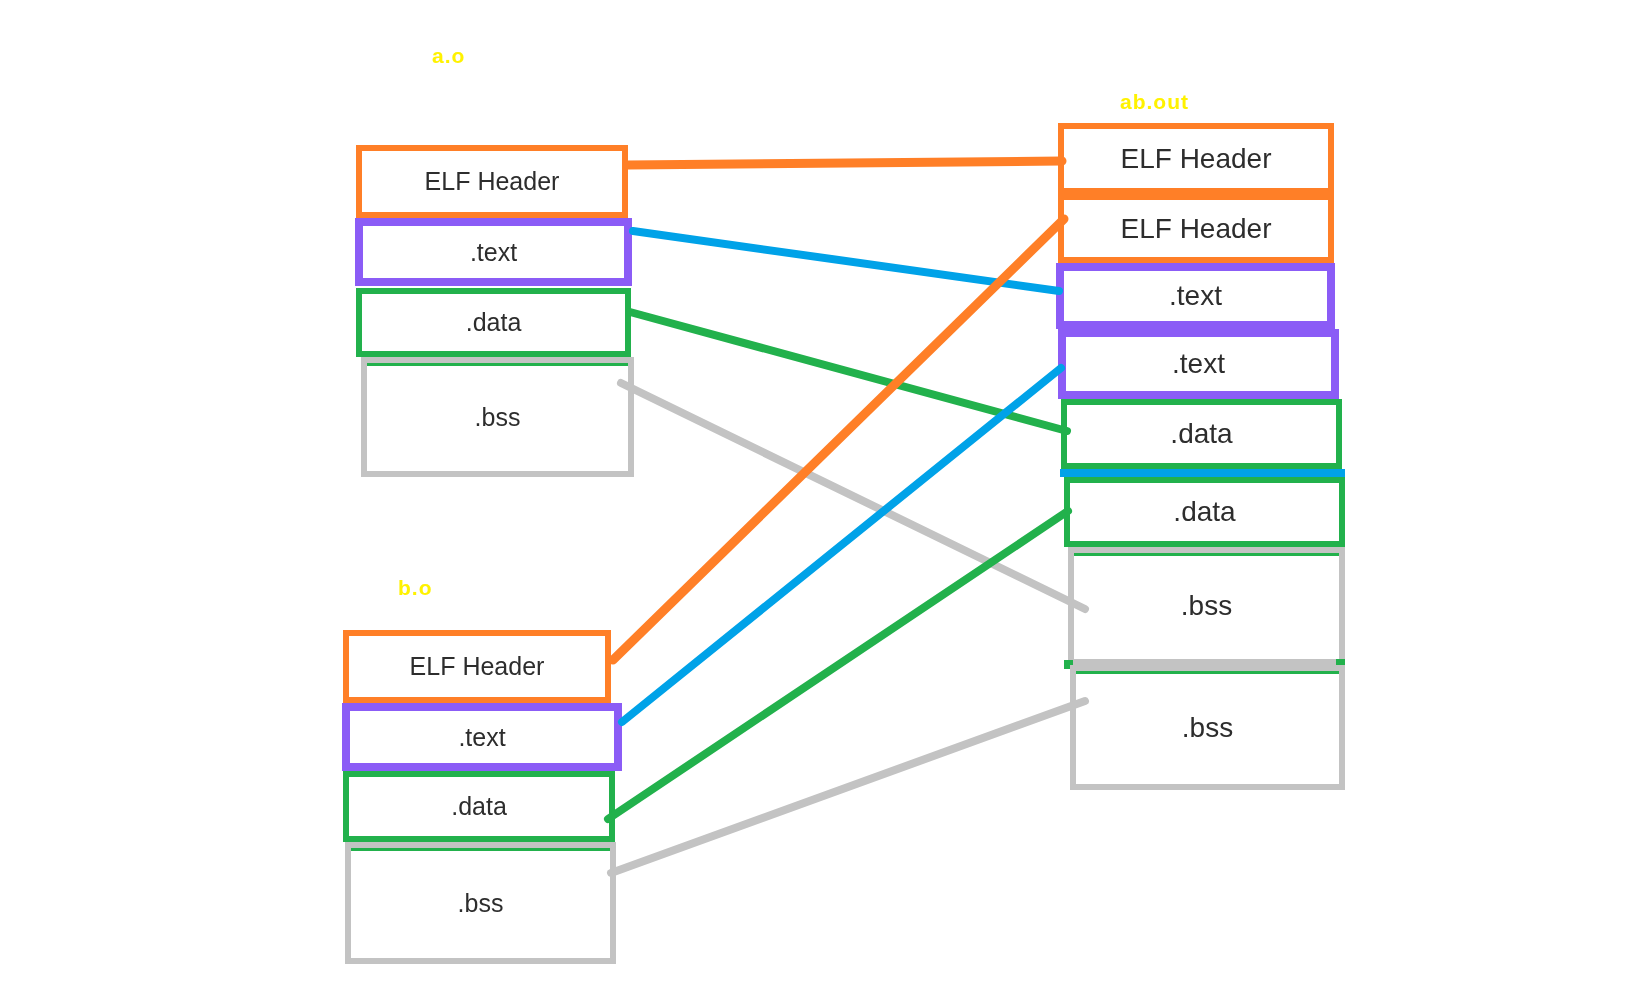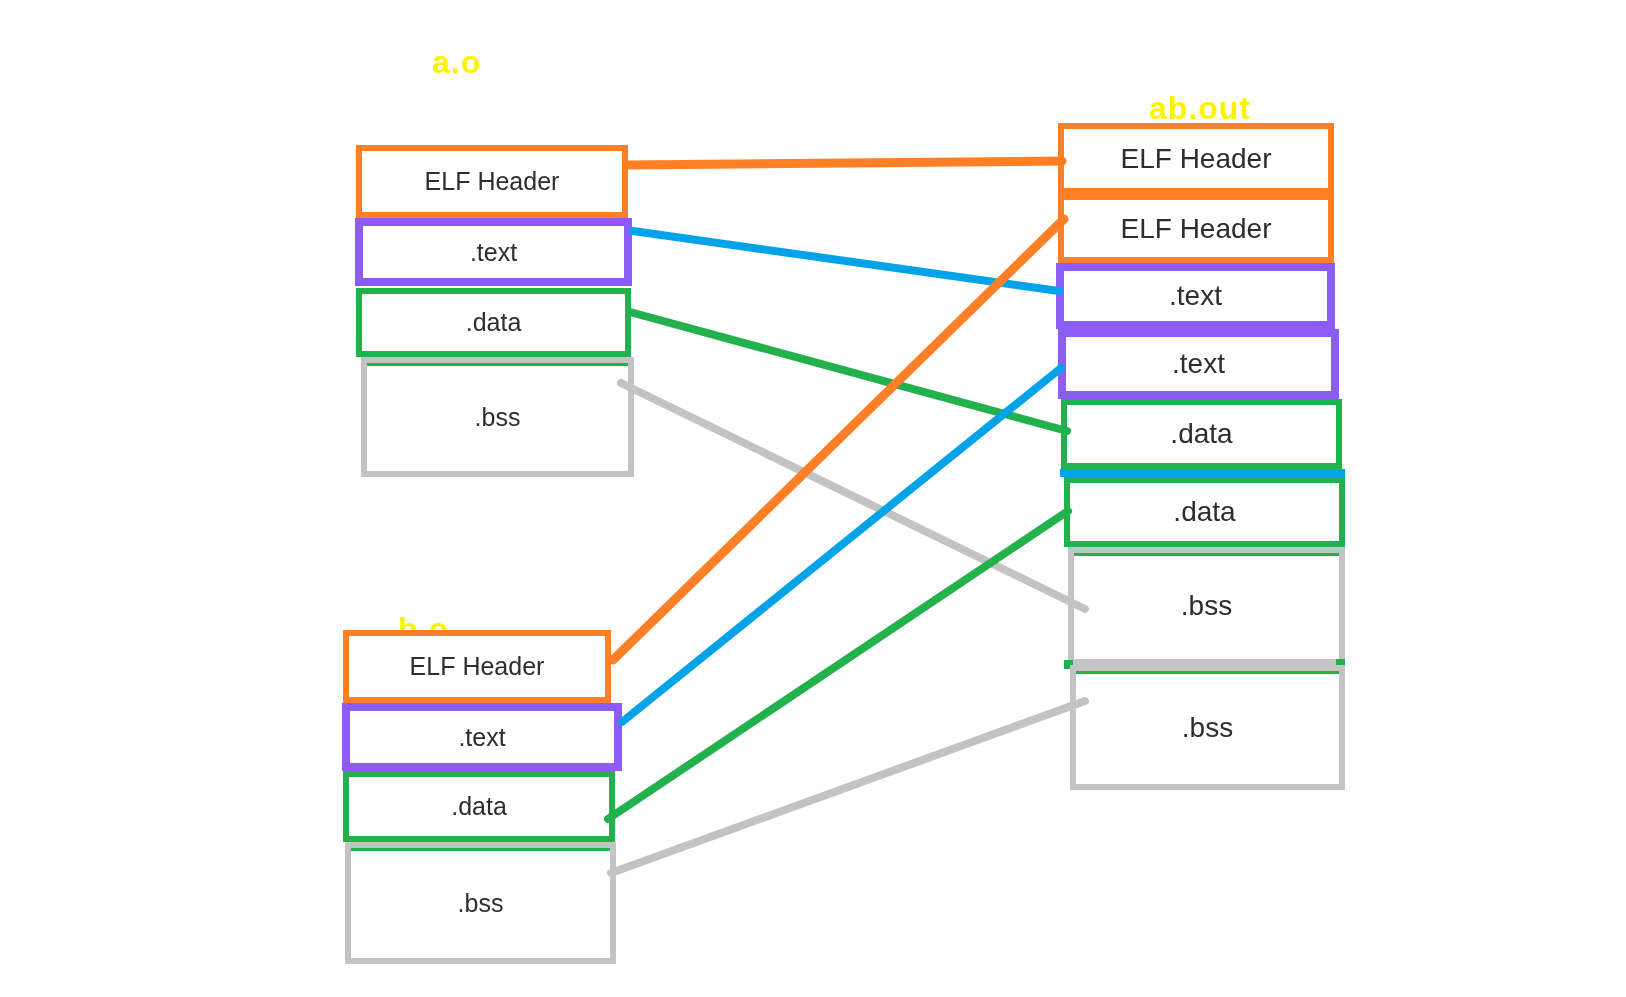--- a/index.html
+++ b/index.html
@@ -6,21 +6,21 @@
   #stage{
     position:relative;
     width:1626px;height:997px;
     background:#ffffff;
     font-family:"Liberation Sans",sans-serif;
     overflow:hidden;
   }
   .stack-label{
     position:absolute;
     color:#FFF200;
-    font-size:32px;
+    font-size:21px;
     font-weight:bold;
     letter-spacing:1px;
     white-space:nowrap;
   }
   .box{
     position:absolute;
     background:#ffffff;
     box-sizing:border-box;
     display:flex;
     align-items:center;
@@ -48,22 +48,22 @@
     position:absolute;left:0;top:0;width:1626px;height:997px;
     z-index:2;pointer-events:none;
   }
 </style>
 </head>
 <body>
 
 <div id="stage">
 
   <div class="stack-label" style="left:432px;top:44px;">a.o</div>
-  <div class="stack-label" style="left:398px;top:576px;margin-top:35px;">b.o</div>
-  <div class="stack-label" style="left:1120px;top:90px;margin-left:29px;">ab.out</div>
+  <div class="stack-label" style="left:398px;top:576px;">b.o</div>
+  <div class="stack-label" style="left:1120px;top:90px;">ab.out</div>
 
   <div class="box b-orange" style="left:356px;top:145px;width:272px;height:73px;">ELF Header</div>
   <div class="box b-blue" style="left:355px;top:218px;width:277px;height:68px;">.text</div>
   <div class="box b-green" style="left:356px;top:288px;width:275px;height:69px;">.data</div>
   <div class="box b-gray" style="left:361px;top:357px;width:273px;height:120px;">
     <div class="hairline-green"></div>
     <span>.bss</span>
   </div>
 
   <div class="box b-orange" style="left:343px;top:630px;width:268px;height:73px;">ELF Header</div>

